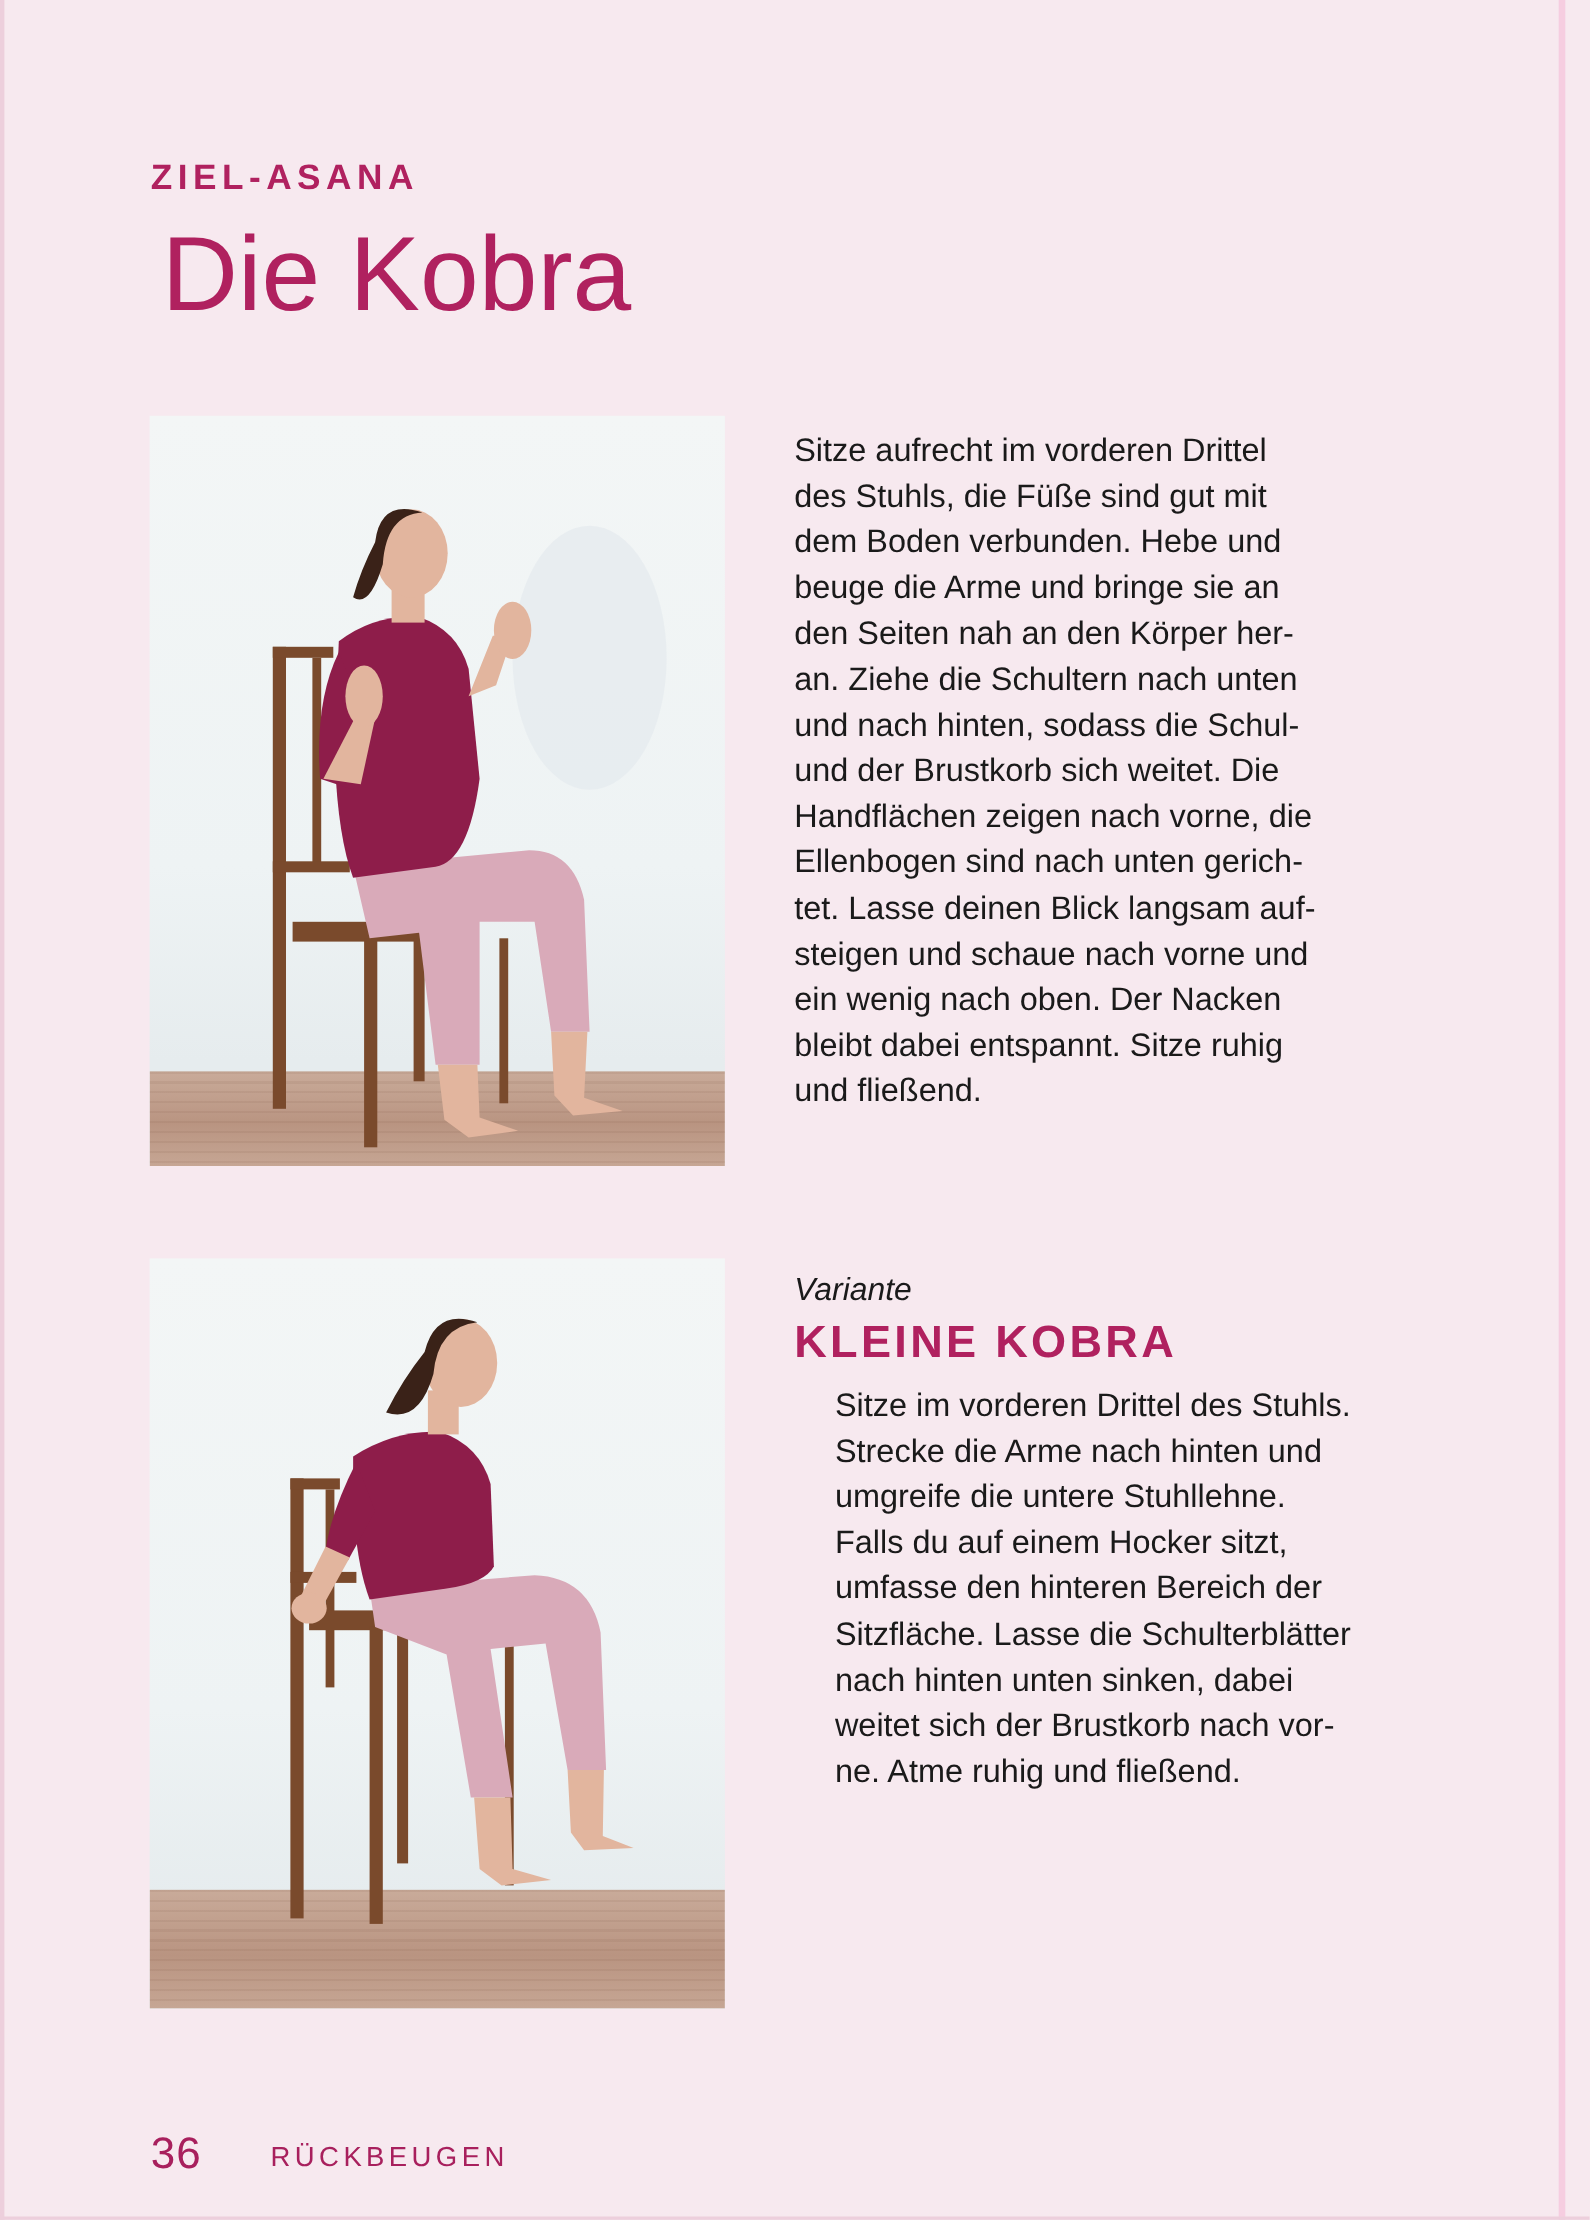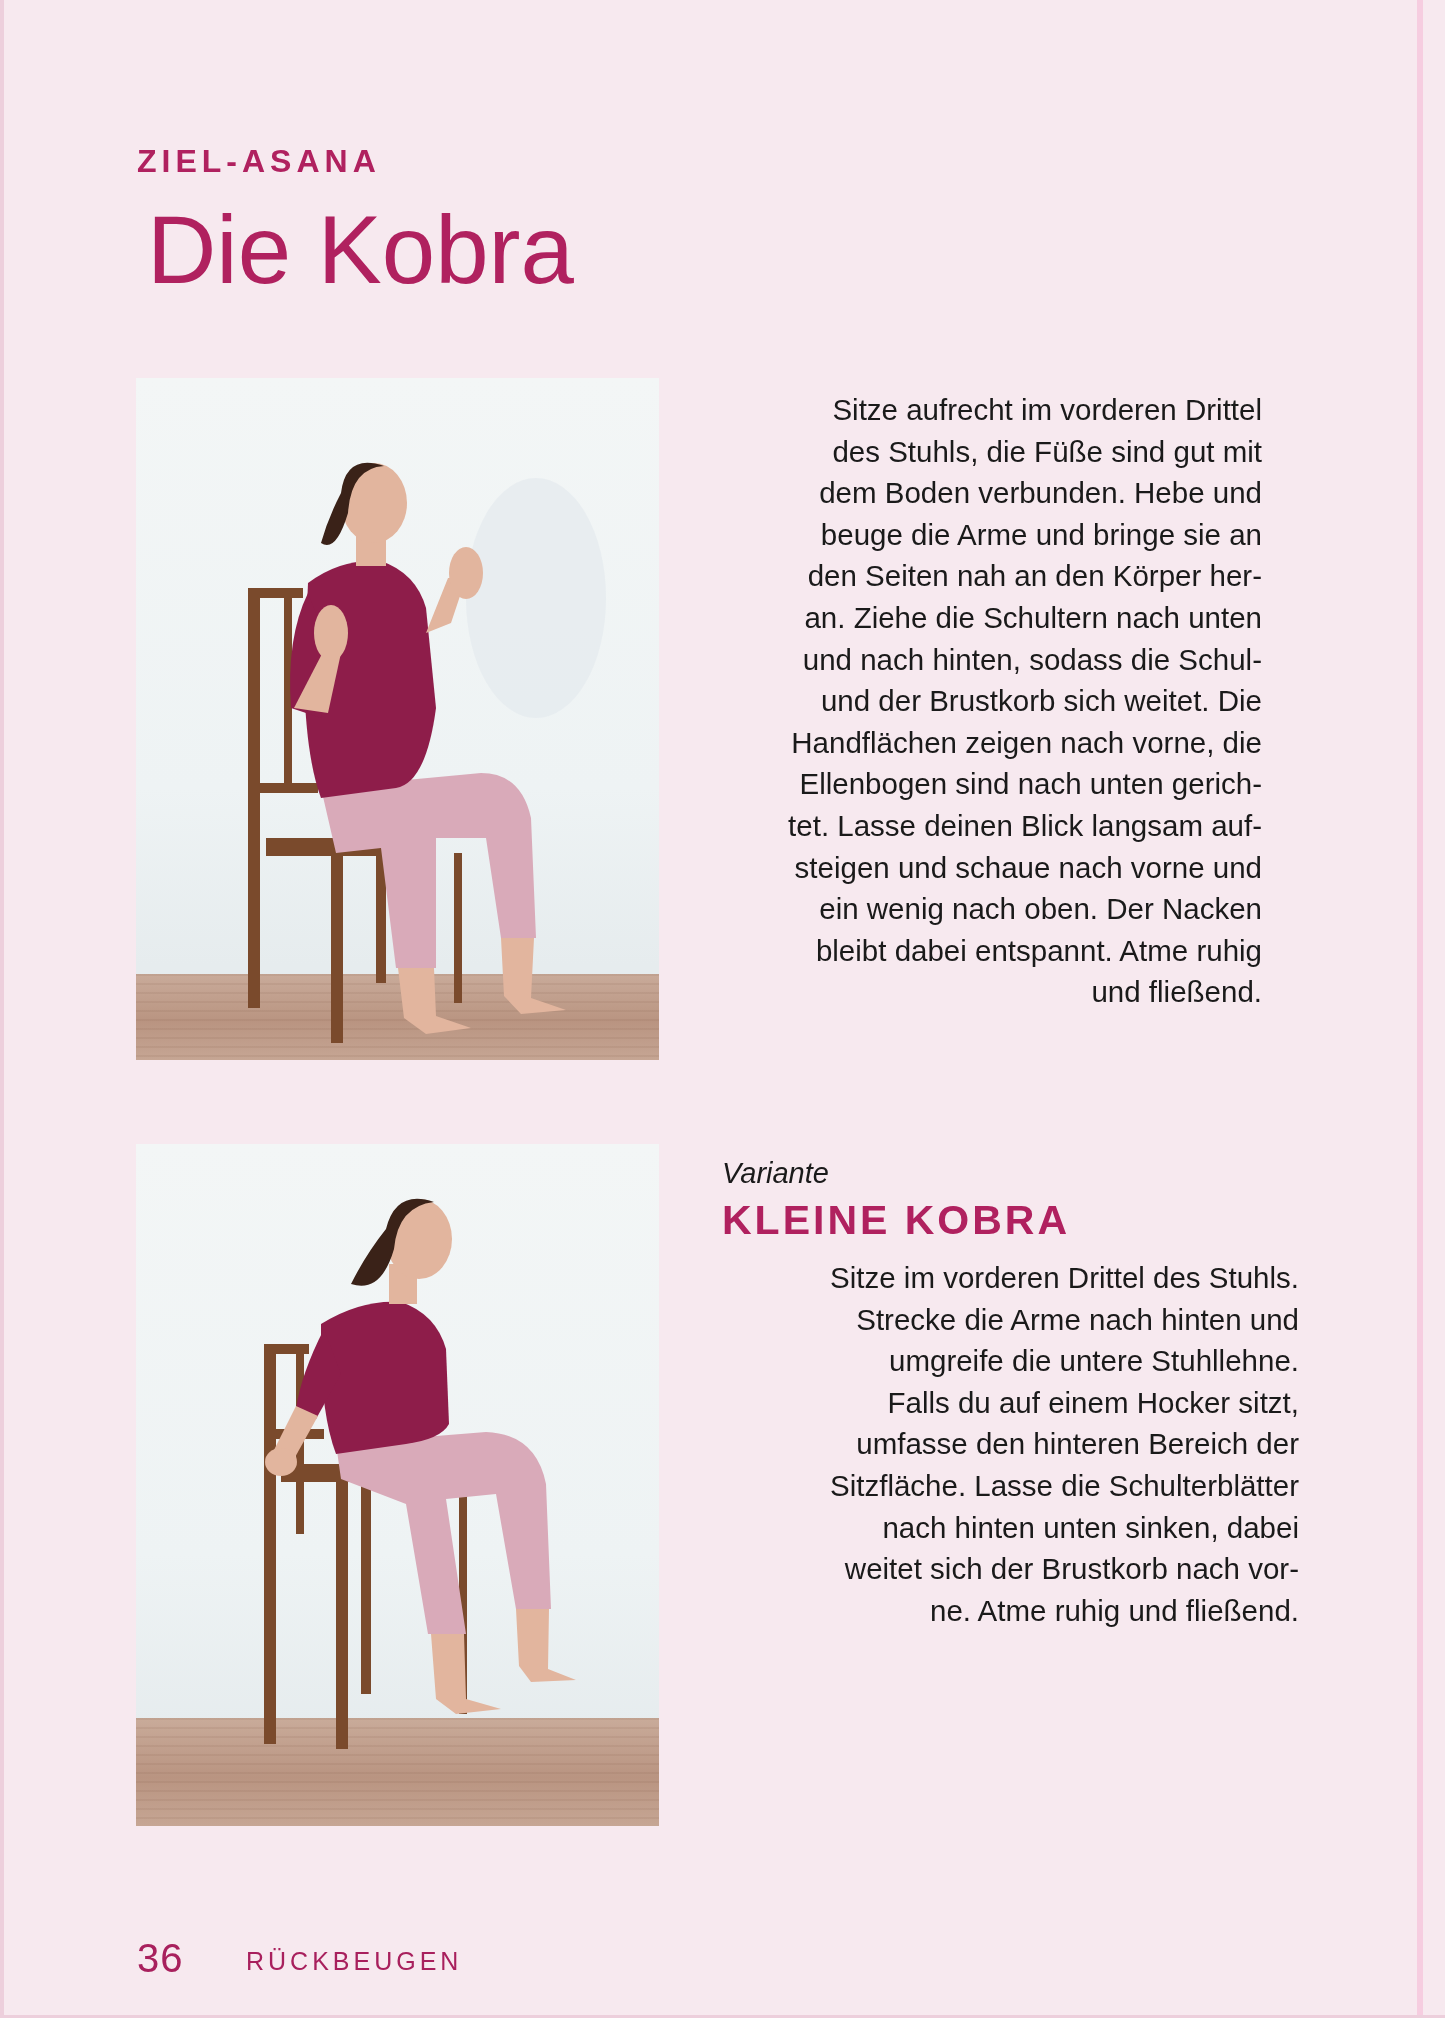--- a/index.html
+++ b/index.html
@@ -45,21 +45,20 @@
       background:
         repeating-linear-gradient(180deg, rgba(120,80,60,0.10) 0px, rgba(120,80,60,0.10) 2px, transparent 2px, transparent 9px),
         linear-gradient(180deg, #c9ab9a 0%, #b99481 55%, #c6a694 100%);
     }
     .photo-2 .floor { height: 108px; }
     .photo svg { position: absolute; left: 0; top: 0; }
     .body-text {
       position: absolute; left: 722px; width: 540px;
       font-size: 29.5px; line-height: 41.6px;
       color: #1a1a1a;
-      text-align: right;
     }
     .body-text .line { display: block; white-space: nowrap; }
     .text-1 { top: 389px; }
     .variant-label {
       position: absolute; left: 722px; top: 1157px;
       font-size: 29px; font-style: italic; color: #1a1a1a;
     }
     .variant-title {
       position: absolute; left: 722px; top: 1197px;
       font-size: 41px; font-weight: bold; letter-spacing: 3px;
@@ -129,21 +128,21 @@
   <span class="line">beuge die Arme und bringe sie an</span>
   <span class="line">den Seiten nah an den Körper her-</span>
   <span class="line">an. Ziehe die Schultern nach unten</span>
   <span class="line">und nach hinten, sodass die Schul-</span>
   <span class="line">und der Brustkorb sich weitet. Die</span>
   <span class="line">Handflächen zeigen nach vorne, die</span>
   <span class="line">Ellenbogen sind nach unten gerich-</span>
   <span class="line">tet. Lasse deinen Blick langsam auf-</span>
   <span class="line">steigen und schaue nach vorne und</span>
   <span class="line">ein wenig nach oben. Der Nacken</span>
-  <span class="line">bleibt dabei entspannt. Atme ruhig</span>
+  <span class="line">bleibt dabei entspannt. Sitze ruhig</span>
   <span class="line">und fließend.</span>
 </div>
 
 <div class="photo photo-2" title="Frau sitzt auf einem Holzstuhl und umgreift mit den Händen die untere Stuhllehne">
   <div class="floor"></div>
   <svg width="523" height="682" viewBox="0 0 523 682">
     <g fill="#7a4a2c">
       <rect x="128" y="200" width="12" height="400"></rect>
       <rect x="128" y="200" width="45" height="10"></rect>
       <rect x="160" y="210" width="8" height="180"></rect>

